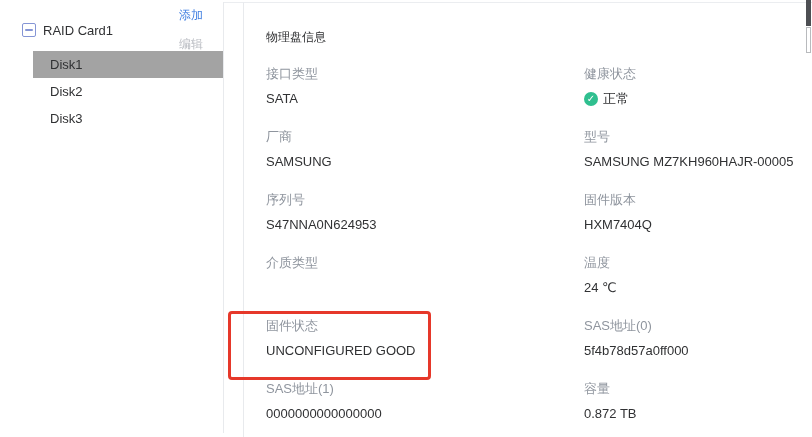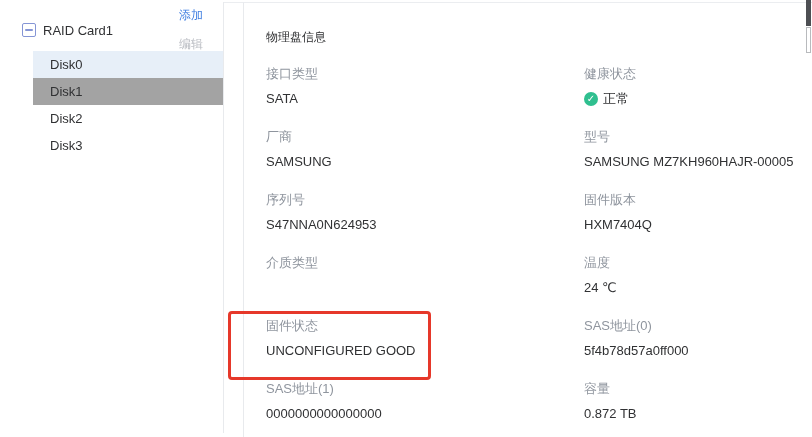--- a/index.html
+++ b/index.html
@@ -68,21 +68,20 @@
   <div class="sidebar">
     <div class="tree-header">
       <span class="collapse-box"></span>
       <span class="tree-title">RAID Card1</span>
       <span class="tree-actions">
         <span class="link-add">添加</span>
         <span class="link-edit">编辑</span>
       </span>
     </div>
     <div class="disk-list">
-      <div class="disk-item selected">Disk0</div>
       <div class="disk-item hovered">Disk1</div>
       <div class="disk-item">Disk2</div>
       <div class="disk-item">Disk3</div>
     </div>
   </div>
 
   <div class="card">
     <div class="card-title">物理盘信息</div>
 
     <div class="field-grid">

